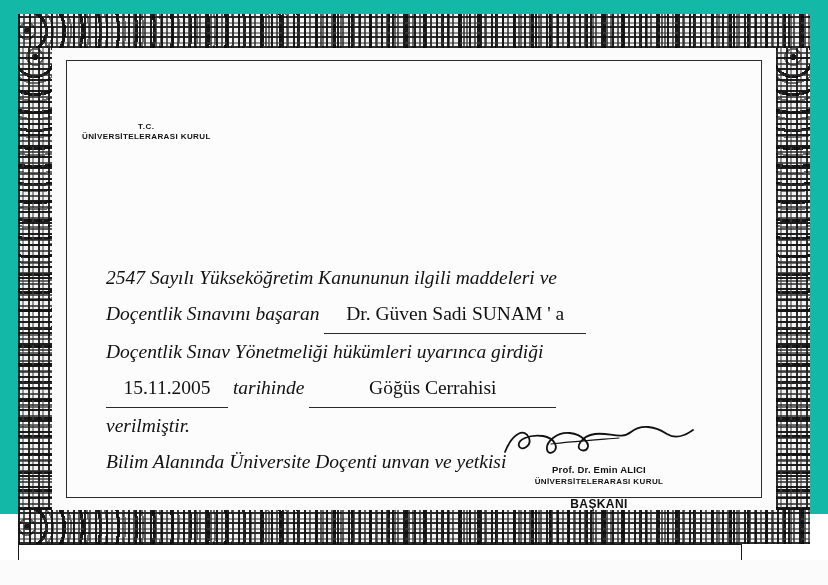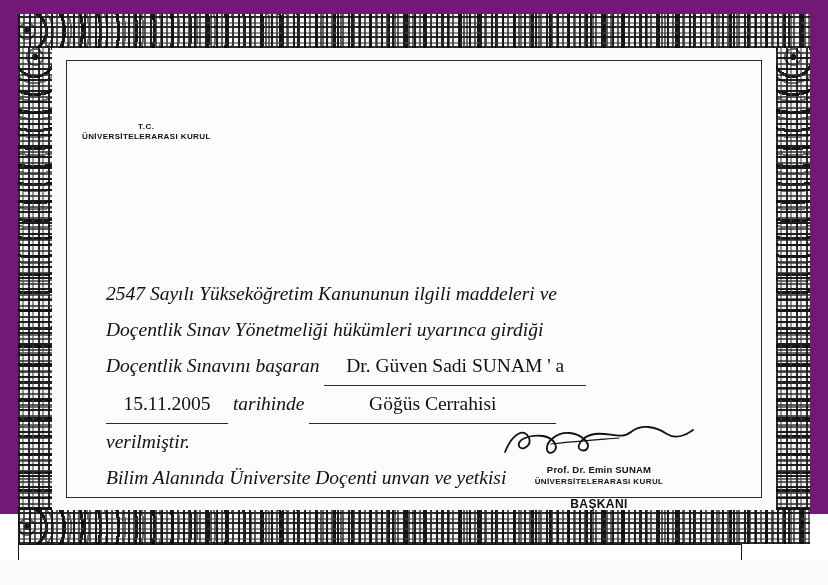--- a/index.html
+++ b/index.html
@@ -12,21 +12,21 @@
     height: 585px;
     overflow: hidden;
     font-family: "Liberation Serif", serif;
   }
 
   
   #scan-page {
     position: relative;
     width: 828px;
     height: 514px;
-    background: #701a75;
+    background: #14b8a6;
   }
 
   
   #certificate {
     position: absolute;
     left: 18px;
     top: 14px;
     width: 792px;
     height: 530px;
     background: #fbfbfb;
@@ -144,21 +144,21 @@
     font-family: "Liberation Serif", serif;
     font-style: italic;
     font-size: 35px;
     letter-spacing: 1px;
     color: #0d0d0d;
   }
 
   #body-block {
     position: absolute;
     left: 30px;
-    top: 206px;
+    top: 190px;
     width: 620px;
     font-family: "Liberation Serif", serif;
     font-style: italic;
     font-size: 19.5px;
     line-height: 36px;
     color: #111;
   }
   .body-line {
     white-space: nowrap;
   }
@@ -237,44 +237,44 @@
     <div id="content">
 
       <div id="issuer-block">
         <span id="issuer-tc">T.C.</span>
         <span id="issuer-org">ÜNİVERSİTELERARASI KURUL</span>
       </div>
 
 
       <div id="body-block">
         <div class="body-line" id="line-1">2547 Sayılı Yükseköğretim Kanununun ilgili maddeleri ve</div>
-        <div class="body-line" id="line-2">Doçentlik Sınav Yönetmeliği hükümleri uyarınca girdiği</div>
         <div class="body-line" id="line-3">
           <span>Doçentlik Sınavını başaran</span>
           <span class="fill-in">Dr. Güven Sadi SUNAM ' a</span>
         </div>
+        <div class="body-line" id="line-2">Doçentlik Sınav Yönetmeliği hükümleri uyarınca girdiği</div>
         <div class="body-line" id="line-4">
           <span class="fill-in date-fill">15.11.2005</span>
           <span>tarihinde</span>
           <span class="fill-in field-fill">Göğüs Cerrahisi</span>
         </div>
         <div class="body-line" id="line-6">verilmiştir.</div>
         <div class="body-line" id="line-5">Bilim Alanında Üniversite Doçenti unvan ve yetkisi</div>
       </div>
 
       <div id="signature-area">
         <div id="signature-mark">
           <svg width="200" height="40" viewBox="0 0 200 40" aria-hidden="true">
             <path d="M6,30 C14,10 26,6 30,16 C33,24 22,30 20,24 C18,18 30,12 44,14 C56,16 60,26 54,30
                      C48,34 44,24 54,16 C64,8 78,10 86,18 C92,24 88,30 82,28 C76,26 82,14 96,12
                      C110,10 122,18 132,10 C142,2 156,4 168,12 C176,17 186,14 194,8" fill="none" stroke="#111" stroke-width="1.8" stroke-linecap="round"></path>
             <path d="M52,22 C70,20 96,18 120,16" fill="none" stroke="#111" stroke-width="1.2" stroke-linecap="round"></path>
           </svg>
         </div>
-        <div id="signer-name">Prof. Dr. Emin SUNAM</div>
+        <div id="signer-name">Prof. Dr. Emin ALICI</div>
         <div id="signer-org">ÜNİVERSİTELERARASI KURUL</div>
         <div id="signer-role">BAŞKANI</div>
       </div>
 
     </div>
   </div>
 
   <div class="scan-edge" id="edge-bottom"></div>
 </div>
 

